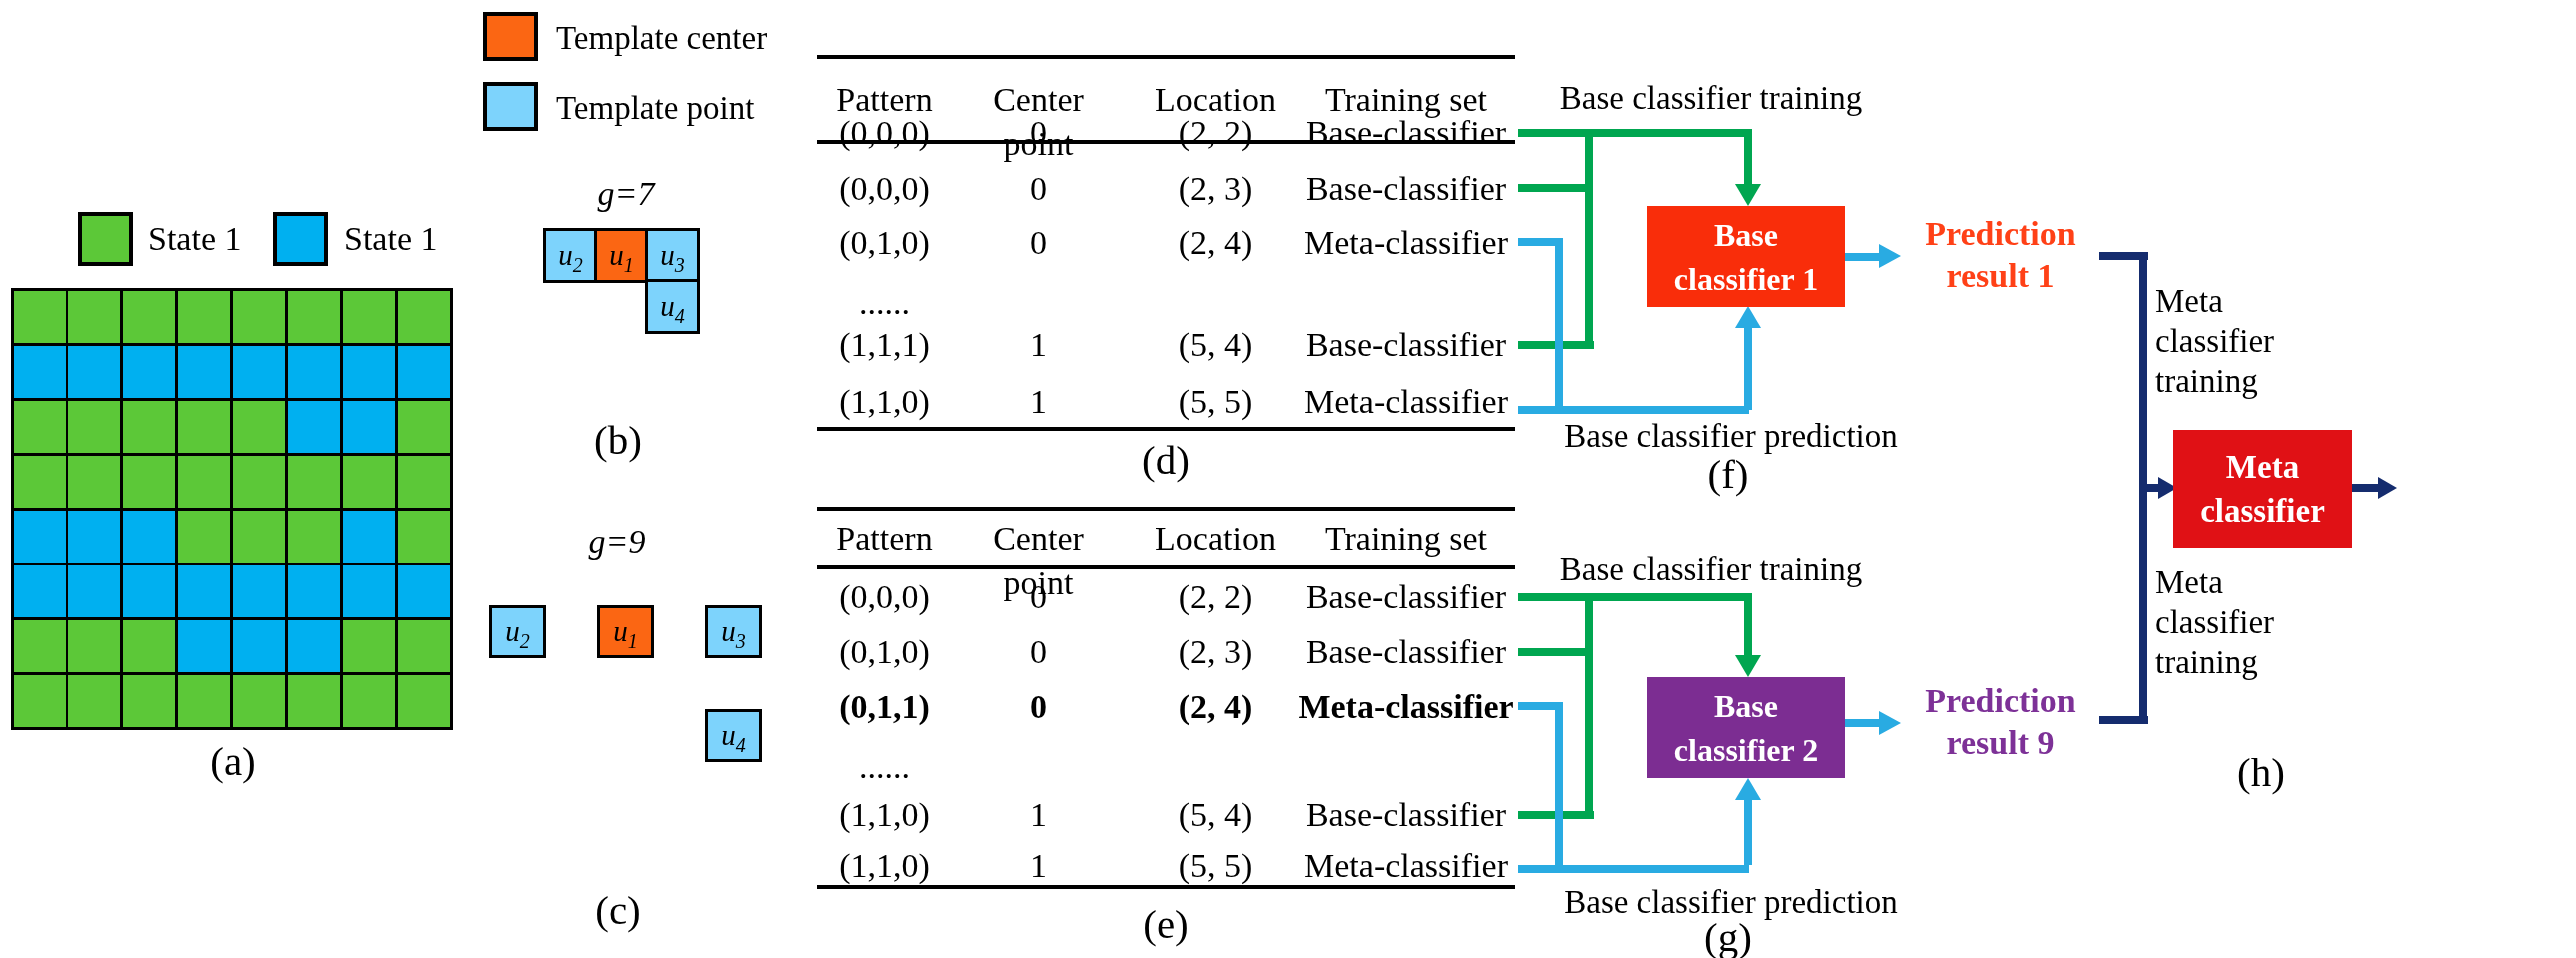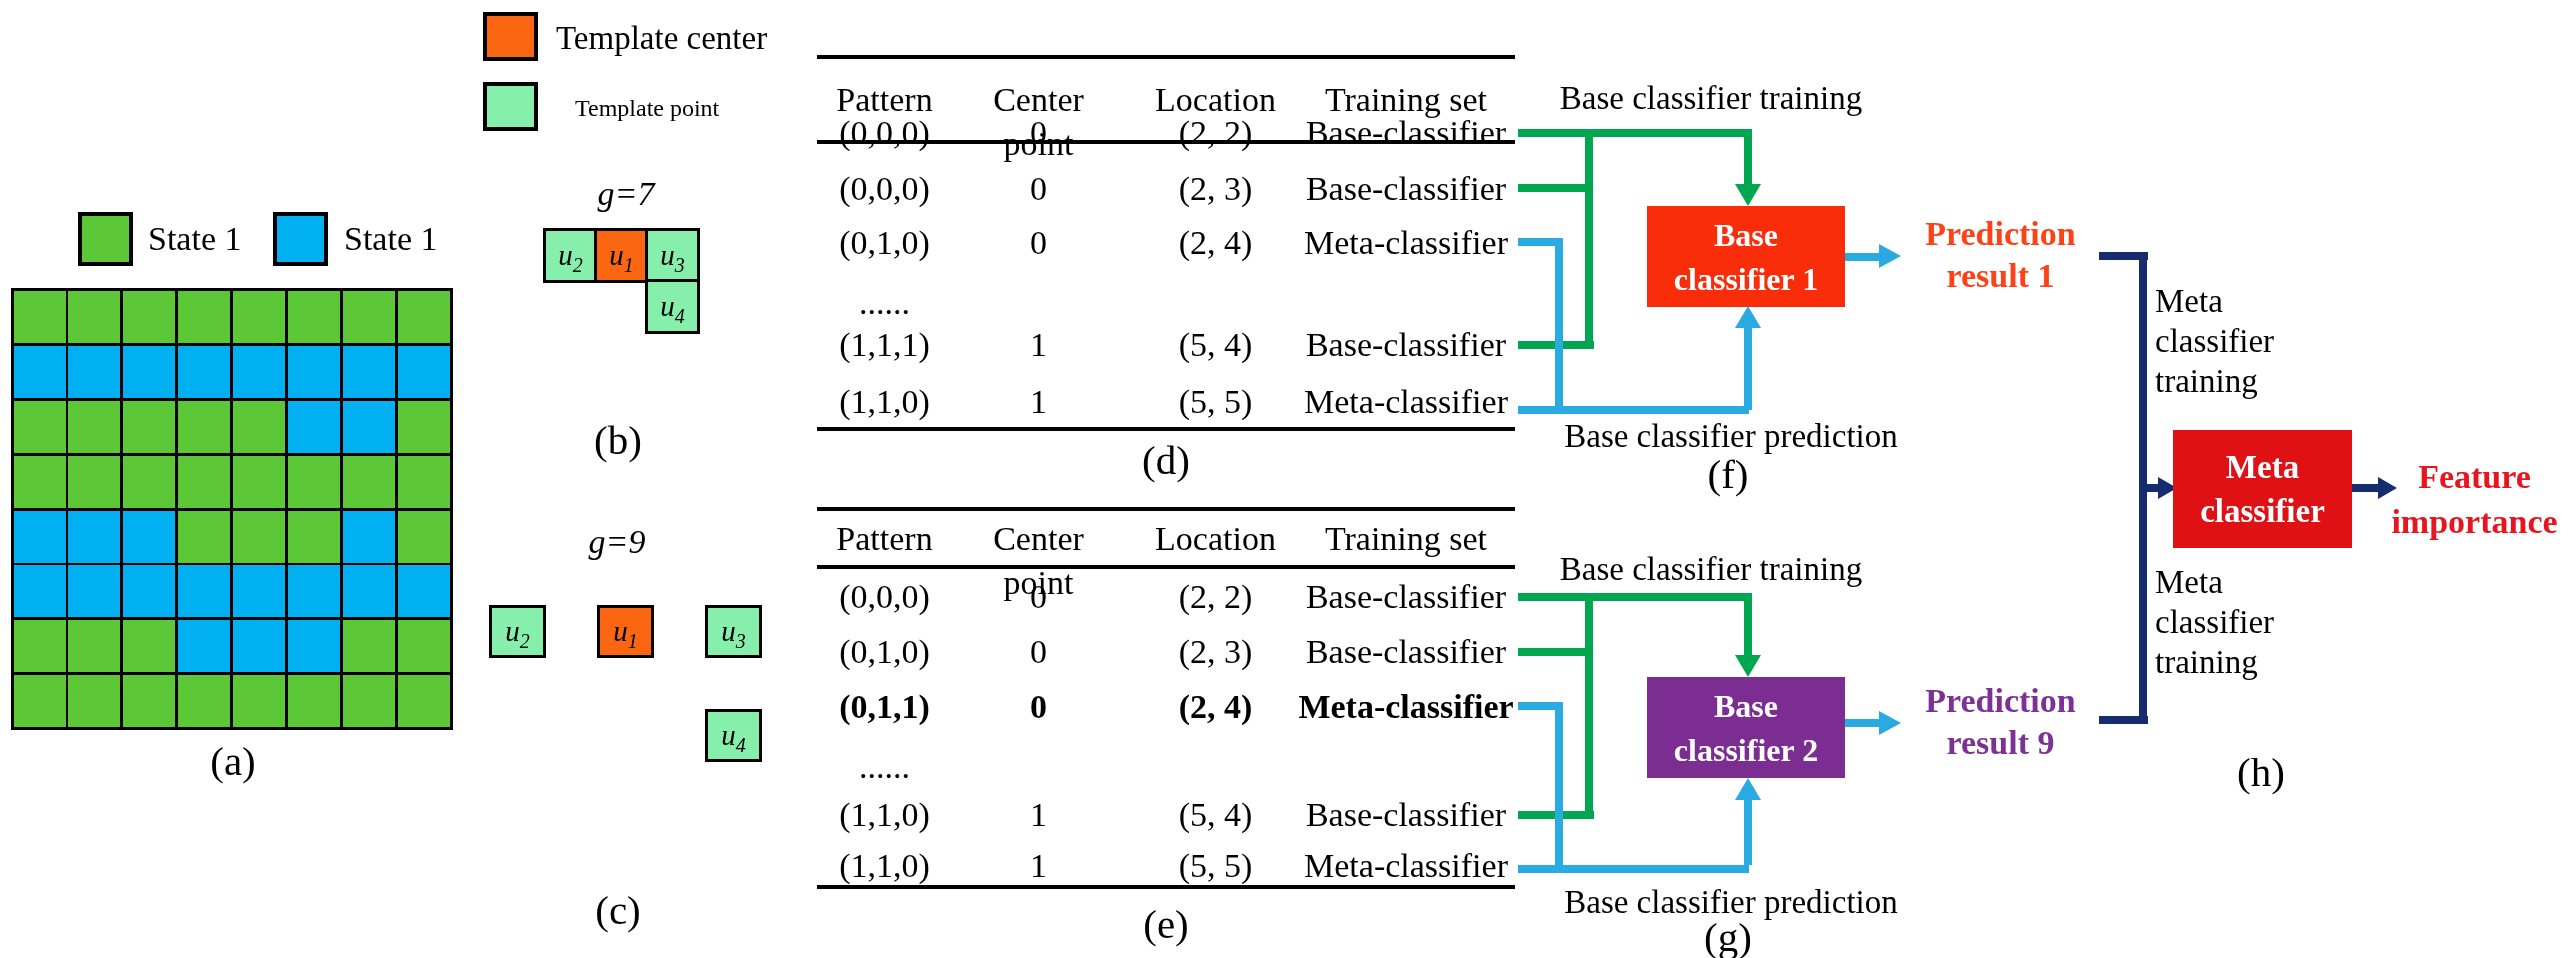--- a/index.html
+++ b/index.html
@@ -15,21 +15,21 @@
   
   .swatch{position:absolute;border:4.1px solid #000;box-sizing:border-box;}
   .leg-text{position:absolute;font-size:34px;line-height:40px;white-space:nowrap;}
   
   .cap{position:absolute;font-size:41px;line-height:41px;width:130px;text-align:center;}
   
   .tcell{position:absolute;border:3.5px solid #000;box-sizing:border-box;
          display:flex;align-items:center;justify-content:center;
          font-style:italic;font-size:29px;}
   .tcell sub{font-size:20px;font-style:italic;line-height:0;transform:translateY(4.7px);}
-  .t-point{background:#86efac;}
+  .t-point{background:#7dd3fc;}
   .t-center{background:#FB6613;}
   .g-title{position:absolute;font-style:italic;font-size:34px;line-height:34px;width:130px;text-align:center;}
   
   .rule{position:absolute;background:#000;height:3.5px;width:698px;left:817px;}
   .trow{position:absolute;left:817px;width:698px;height:44px;line-height:44px;font-size:34px;}
   .trow .c1{position:absolute;left:0;width:135px;text-align:center;}
   .trow .c2{position:absolute;left:154px;width:135px;text-align:center;}
   .trow .c3{position:absolute;left:331px;width:135px;text-align:center;}
   .trow .c4{position:absolute;left:480px;width:218px;text-align:center;white-space:nowrap;}
   
@@ -131,21 +131,21 @@
   <div class="cap" style="left:168px;top:741px;">(a)</div>
 
   <div class="swatch" style="left:78px;top:212px;width:55px;height:54px;background:#5CC838;"></div>
   <div class="leg-text" style="left:148px;top:219px;">State 1</div>
   <div class="swatch" style="left:273px;top:212px;width:55px;height:54px;background:#00B0F0;"></div>
   <div class="leg-text" style="left:344px;top:219px;">State 1</div>
 
   <div class="swatch t-center" style="left:483px;top:11.8px;width:55px;height:49px;"></div>
   <div class="leg-text" style="left:556px;top:17.7px;font-size:33px;">Template center</div>
   <div class="swatch t-point" style="left:483px;top:82px;width:55px;height:49px;"></div>
-  <div class="leg-text" style="left:556px;top:88px;font-size:24px;margin-left:19px;">Template point</div>
+  <div class="leg-text" style="left:556px;top:88px;font-size:33px;">Template point</div>
 
   <div class="g-title" style="left:561px;top:177px;">g=7</div>
   <div class="tcell t-point" style="left:543px;top:228px;width:55px;height:55px;">
       <span><span>u</span><sub>2</sub></span>
     </div>
   <div class="tcell t-center" style="left:594px;top:228px;width:55px;height:55px;">
       <span><span>u</span><sub>1</sub></span>
     </div>
   <div class="tcell t-point" style="left:645px;top:228px;width:55px;height:55px;">
       <span><span>u</span><sub>3</sub></span>
@@ -325,20 +325,16 @@
     <div>Meta</div>
     <div>classifier</div>
     <div>training</div>
   </div>
   <div id="box-h" class="cbox">
     <span>Meta</span>
     <span>classifier</span>
   </div>
   <div class="ln navy" style="left:2352px;top:484px;width:26px;height:8.2px;"></div>
   <div class="tri tri-right-navy" style="left:2378px;top:477px;"></div>
-  <div id="feature-out">
-    <div>Feature</div>
-    <div>importance</div>
-  </div>
   <div class="cap" style="left:2196px;top:752px;">(h)</div>
 
 </div>
 
 
 </body></html>

